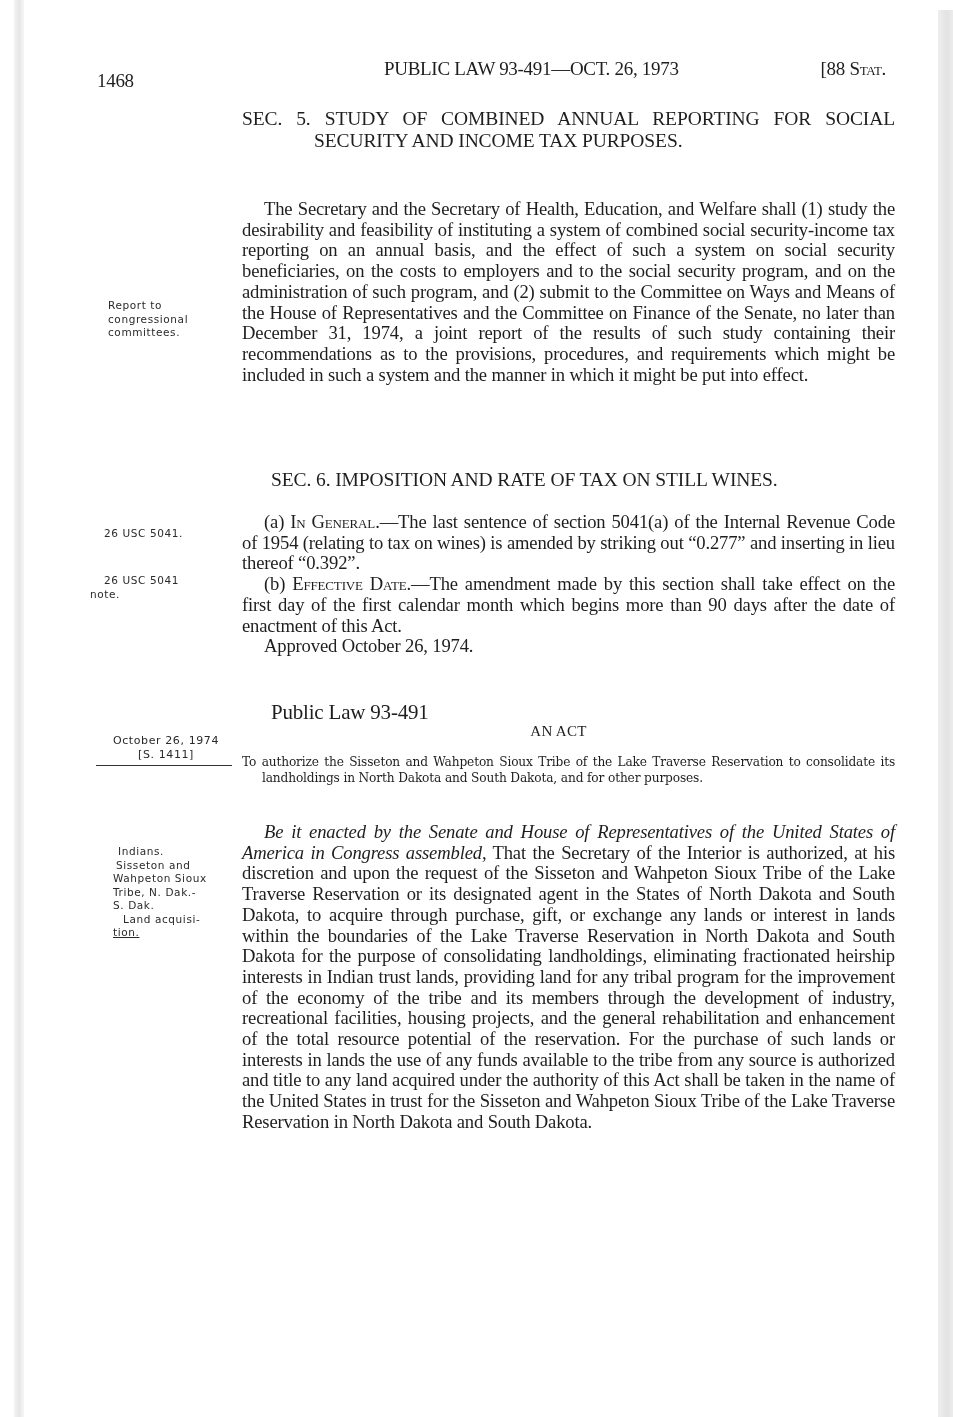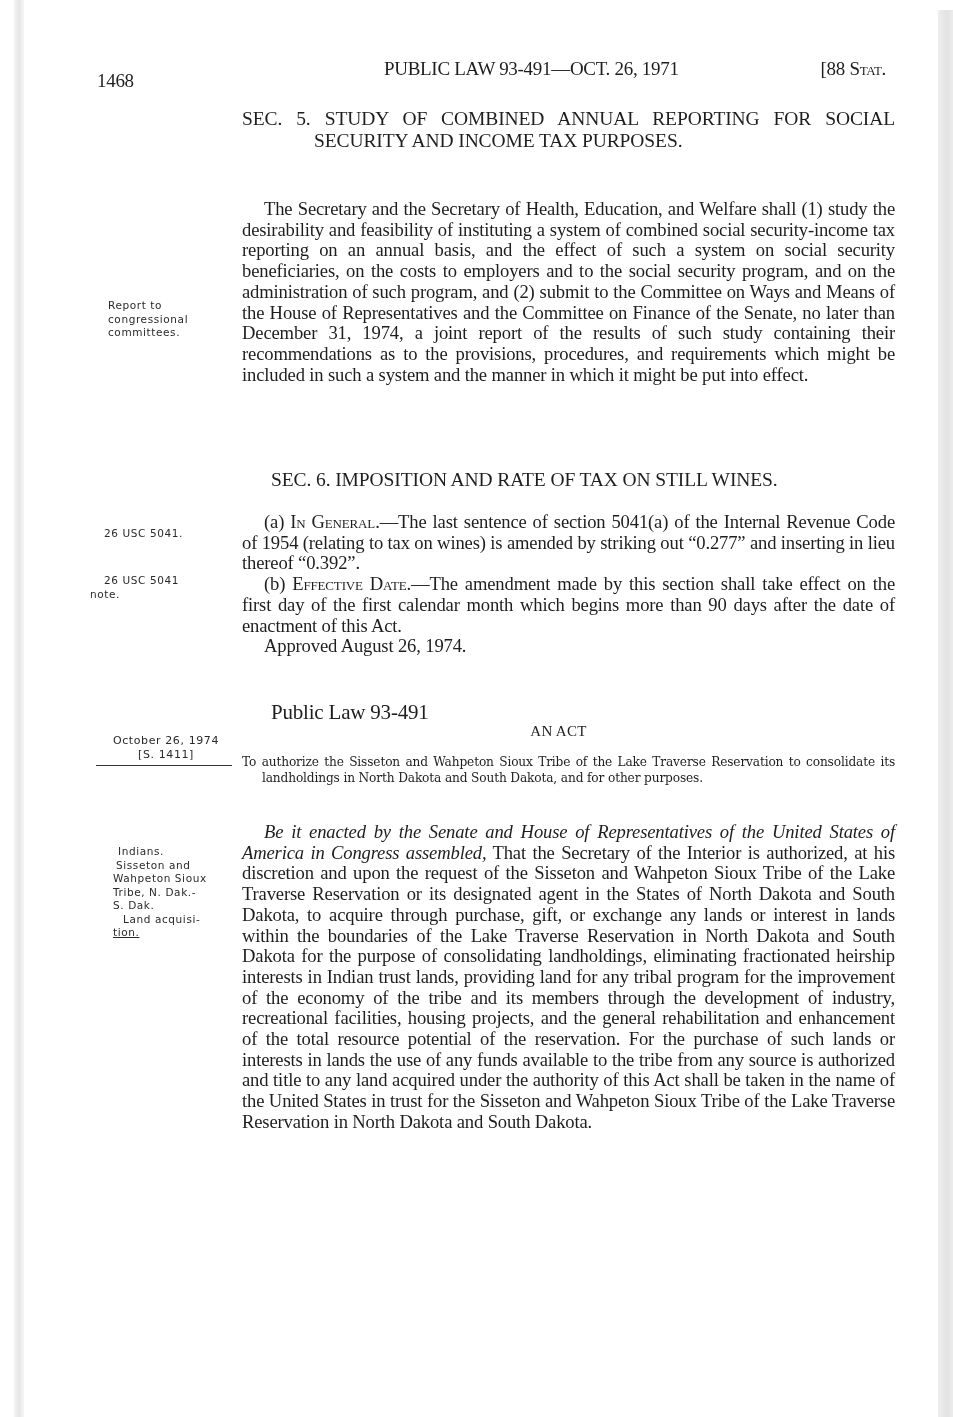--- a/index.html
+++ b/index.html
@@ -102,39 +102,39 @@
     }
   </style>
 </head>
 <body>
 
 <div class="edge-left"></div>
 <div class="edge-right"></div>
 
 <div class="running-head">
   <span class="page-num">1468</span>
-  <span class="center">PUBLIC LAW 93-491—OCT. 26, 1971</span>
+  <span class="center">PUBLIC LAW 93-491—OCT. 26, 1973</span>
   <span class="stat">[88 Stat.</span>
 </div>
 
 <div class="main" style="top:108px;">
   <div class="heading">SEC. 5. STUDY OF COMBINED ANNUAL REPORTING FOR SOCIAL SECURITY AND INCOME TAX PURPOSES.</div>
 </div>
 <div class="main" style="top:199px;">
   <div class="para"><span class="indent"></span><span>The Secretary and the Secretary of Health, Education, and Welfare shall (1) study the desirability and feasibility of instituting a system of combined social security-income tax reporting on an annual basis, and the effect of such a system on social security beneficiaries, on the costs to employers and to the social security program, and on the administration of such program, and (2) submit to the Committee on Ways and Means of the House of Representatives and the Committee on Finance of the Senate, no later than December 31, 1974, a joint report of the results of such study containing their recommendations as to the provisions, procedures, and requirements which might be included in such a system and the manner in which it might be put into effect.</span></div>
 </div>
 <div class="margin-note" style="left:108px; top:299px; width:110px;">Report to congressional committees.</div>
 
 <div class="main" style="top:469px;margin-left:29px;">
   <div class="heading">SEC. 6. IMPOSITION AND RATE OF TAX ON STILL WINES.</div>
 </div>
 <div class="main" style="top:512px;">
   <div class="para"><span class="indent"></span><span>(a)</span> <span class="sc">In General.</span><span>—The last sentence of section 5041(a) of the Internal Revenue Code of 1954 (relating to tax on wines) is amended by striking out “0.277” and inserting in lieu thereof “0.392”.</span></div>
   <div class="para"><span class="indent"></span><span>(b)</span> <span class="sc">Effective Date.</span><span>—The amendment made by this section shall take effect on the first day of the first calendar month which begins more than 90 days after the date of enactment of this Act.</span></div>
-  <div class="para"><span class="indent"></span><span>Approved August 26, 1974.</span></div>
+  <div class="para"><span class="indent"></span><span>Approved October 26, 1974.</span></div>
 </div>
 <div class="margin-note" style="left:104px; top:527px;">26 USC 5041.</div>
 <div class="margin-note" style="left:104px; top:574px;">
   <div>26 USC 5041</div>
   <div style="margin-left:-14px;">note.</div>
 </div>
 
 <div class="main" style="top:700px;">
   <div class="law-title" style="padding-left:29px;">Public Law 93-491</div>
   <div class="an-act" style="margin-top:-2px; padding-right:20px;">AN ACT</div>

